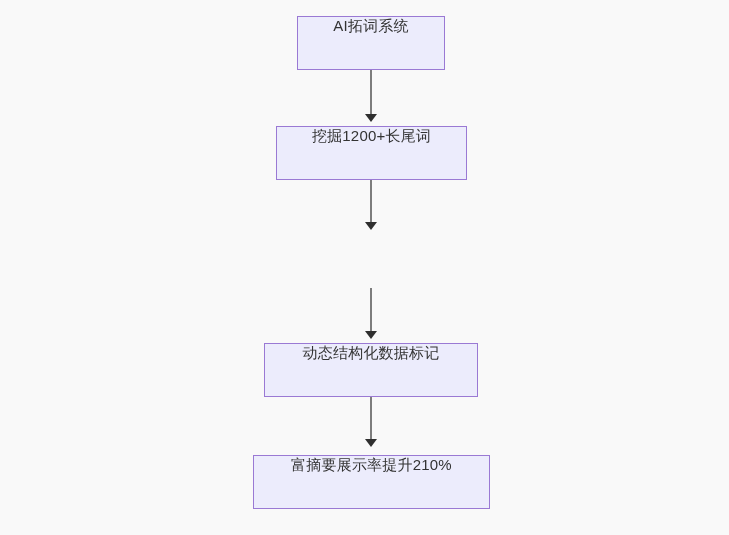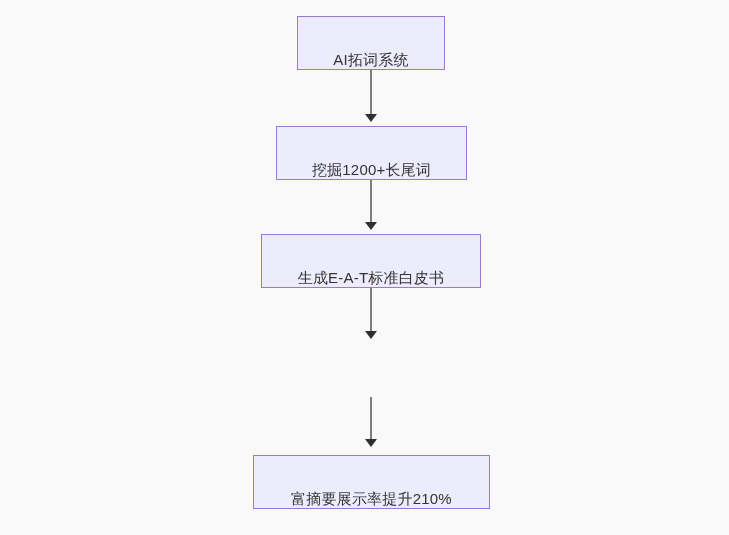--- a/index.html
+++ b/index.html
@@ -17,21 +17,21 @@
     position: relative;
     width: 729px;
     height: 535px;
   }
   .node {
     position: absolute;
     box-sizing: border-box;
     background: #ececfc;
     border: 1.6px solid #9a79d4;
     display: flex;
-    align-items: flex-end;
+    align-items: flex-start;
     justify-content: center;
     color: #333333;
     font-size: 15px;
     line-height: 1.2;
     letter-spacing: 0.2px;
     white-space: nowrap;
   }
   .connector {
     position: absolute;
     width: 2px;
@@ -64,22 +64,22 @@
   <div class="arrowhead" style="left:365px; top:439px;"></div>
 
   <div class="node" style="left:297px; top:16px; width:148px; height:54px;">
     <span>AI拓词系统</span>
   </div>
 
   <div class="node" style="left:276px; top:126px; width:191px; height:54px;">
     <span>挖掘1200+长尾词</span>
   </div>
 
-  <div class="node" style="left:261px; top:234px; width:220px; height:54px;">
-    <span>生成E-A-T标准白皮书</span>
+
+  <div class="node" style="left:264px; top:343px; width:214px; height:54px;">
+    <span>动态结构化数据标记</span>
   </div>
-
 
   <div class="node" style="left:253px; top:455px; width:237px; height:54px;">
     <span>富摘要展示率提升210%</span>
   </div>
 
 </div>
 
 </body></html>

